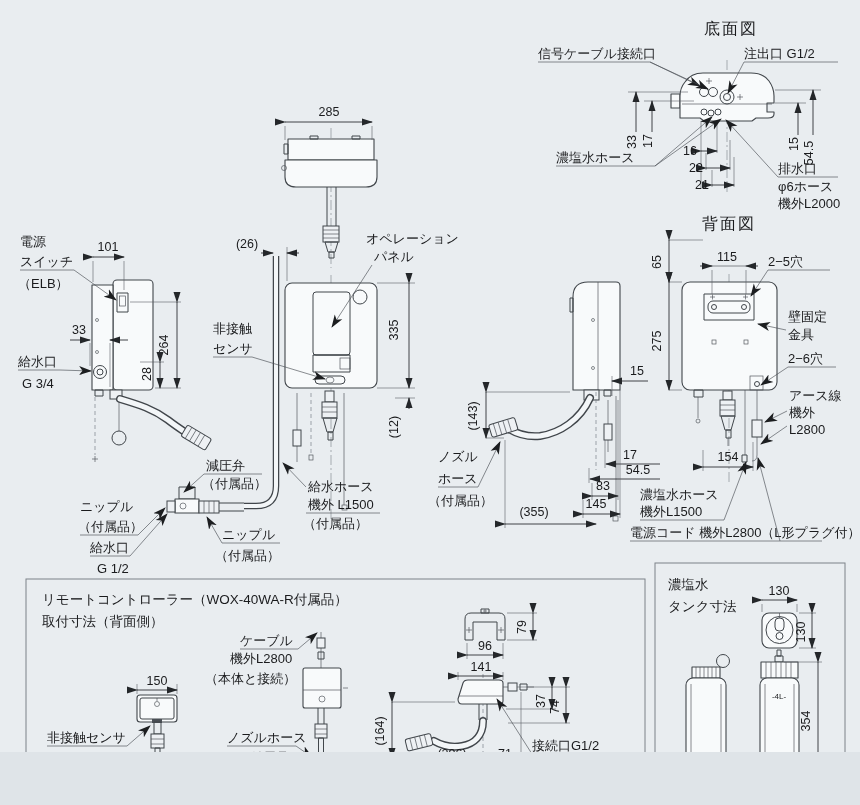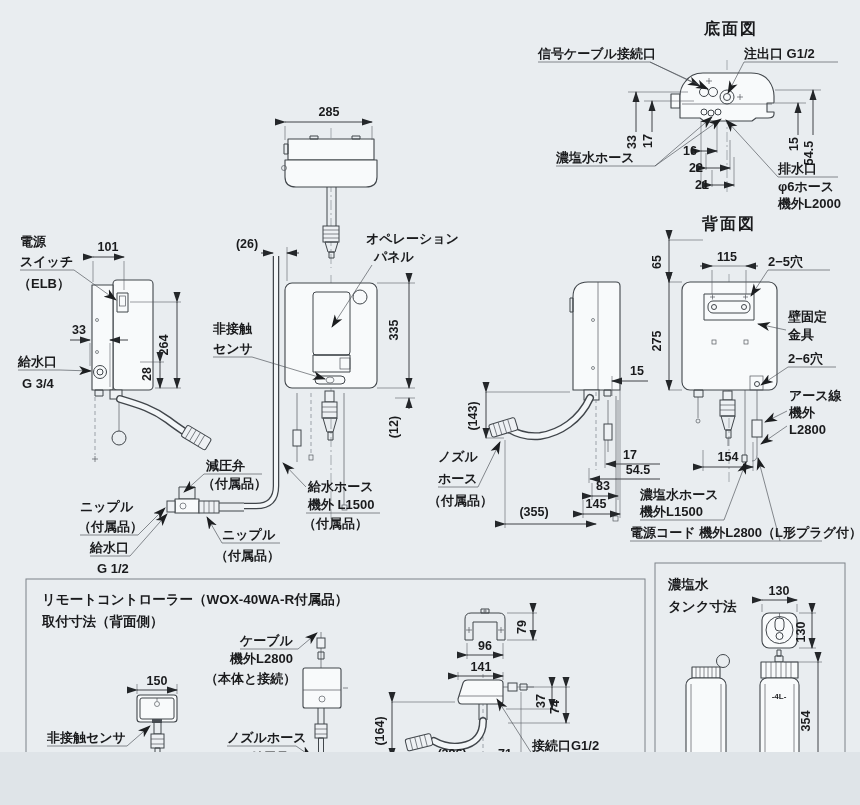--- a/index.html
+++ b/index.html
@@ -1,17 +1,17 @@
 <!DOCTYPE html>
 <html><head>
 <meta charset="utf-8">
 <style>
   html,body{margin:0;padding:0;background:#dfe4e8;}
   .stage{position:relative;width:860px;height:752px;background:#e9edf0;overflow:hidden;
-         font-family:"Liberation Sans","DejaVu Sans",sans-serif;font-weight:bold;}
+         font-family:"Liberation Sans","DejaVu Sans",sans-serif;}
   svg{position:absolute;left:0;top:0;}
   svg text{font-family:"Liberation Sans","DejaVu Sans",sans-serif;fill:#1a1b1d;font-size:13px;}
   .ttl{font-size:16px;letter-spacing:2px;}
   .bt{font-size:13.5px;}
   .dm{font-size:12.5px;}
   .sm{font-size:8px;}
   .mid{text-anchor:middle;}
   .end{text-anchor:end;}
   .o{fill:#f8fafb;stroke:#41464b;stroke-width:1.1;stroke-linejoin:round;}
   .o2{fill:none;stroke:#41464b;stroke-width:1;stroke-linejoin:round;}

